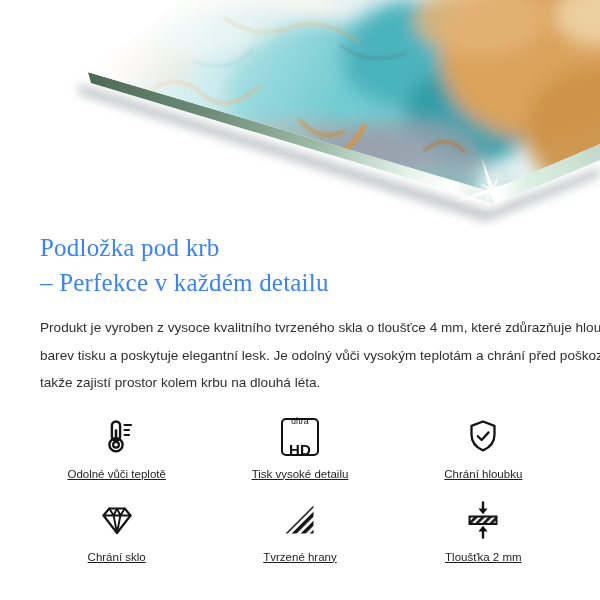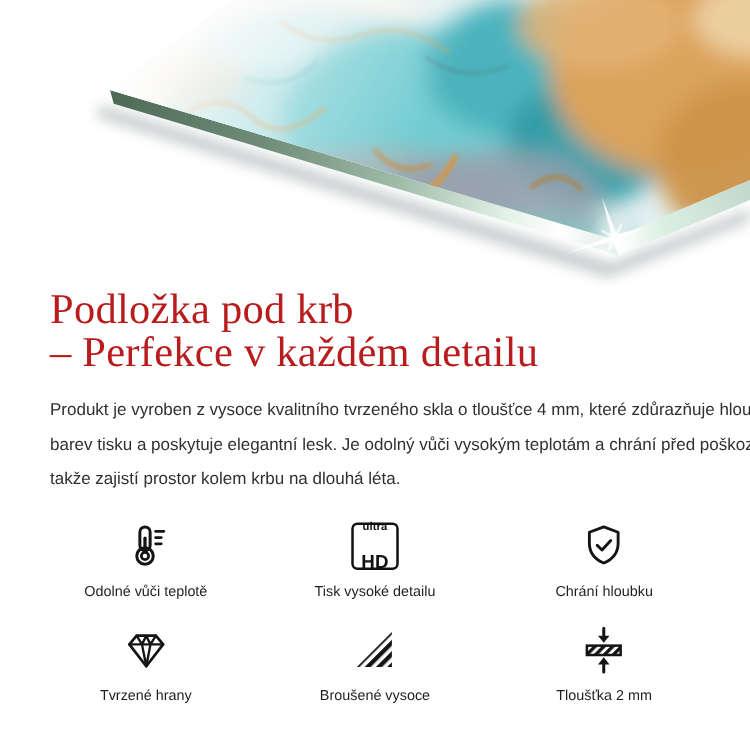--- a/index.html
+++ b/index.html
@@ -4,38 +4,38 @@
 <style>
   html,body{margin:0;padding:0;background:#ffffff;}
   body{
     width:600px;height:600px;position:relative;overflow:hidden;
     font-family:"Liberation Sans", sans-serif;color:#222;
   }
   .hero{position:absolute;top:0;left:0;width:600px;height:235px;}
   .content{position:absolute;left:40px;top:230px;width:532px;}
   .title{
     font-family:"Liberation Serif", serif;
-    font-size:34px;line-height:35px;font-weight:500;color:#b91c1c;
+    font-size:25px;line-height:35px;font-weight:500;color:#3b82f6;
     margin:0 0 14px 0;letter-spacing:0.2px;
   }
   .title span{display:block;}
   .desc{margin:0;font-size:13.6px;line-height:27.5px;color:#303030;}
   .desc span{display:block;white-space:nowrap;}
   .features{
     display:grid;grid-template-columns:repeat(3,1fr);
     width:550px;margin-left:-15px;margin-top:18px;row-gap:17px;
   }
   .feature{display:flex;flex-direction:column;align-items:center;}
   .icon-box{height:44px;display:flex;align-items:center;justify-content:center;}
-  .feature-label{margin-top:8px;font-size:11.5px;color:#1f1f1f;line-height:14px;}
+  .feature-label{margin-top:8px;font-size:11.5px;color:#1f1f1f;line-height:14px;text-decoration:underline;}
   .uhd{
     box-sizing:border-box;width:38px;height:38px;border:2.5px solid #111;border-radius:5px;
     display:flex;flex-direction:column;align-items:center;justify-content:center;background:#fff;
   }
-  .uhd-top{font-size:9px;font-weight:700;line-height:9px;letter-spacing:0.1px;color:#111;}
+  .uhd-top{font-size:9px;font-weight:400;line-height:9px;letter-spacing:0.1px;color:#111;}
   .uhd-bottom{font-size:15px;font-weight:800;line-height:15px;letter-spacing:0.2px;color:#111;margin-top:16px;}
   svg .stroke{stroke:#141414;fill:none;stroke-linecap:round;stroke-linejoin:round;}
 </style>
 </head>
 <body>
 
 <div class="hero">
   <svg width="600" height="235" viewBox="0 0 600 235">
     <defs>
       <clipPath id="face">
@@ -174,36 +174,36 @@
       <div class="feature-label">Chrání hloubku</div>
     </div>
 
     <div class="feature">
       <div class="icon-box">
         <svg width="40" height="40" viewBox="0 0 40 40">
           <path class="stroke" stroke-width="2.2" d="M12.3,8.5 L27.7,8.5 L33.5,15.5 L20,33 L6.5,15.5 Z"></path>
           <path class="stroke" stroke-width="1.9" d="M6.5,15.5 L33.5,15.5 M12.3,8.5 L16.6,15.5 L20,8.7 L23.4,15.5 L27.7,8.5 M16.6,15.5 L20,33 M23.4,15.5 L20,33"></path>
         </svg>
       </div>
-      <div class="feature-label">Tvrzené hrany</div>
+      <div class="feature-label">Chrání sklo</div>
     </div>
 
     <div class="feature">
       <div class="icon-box">
         <svg width="40" height="40" viewBox="0 0 40 40">
           <defs>
             <pattern id="hatch1" width="6.4" height="6.4" patternUnits="userSpaceOnUse" patternTransform="rotate(45)">
               <rect width="6.4" height="6.4" fill="#ffffff"></rect>
               <rect width="3.5" height="6.4" fill="#141414"></rect>
             </pattern>
           </defs>
           <path d="M5.5,33.5 L33.5,5.5 L33.5,33.5 Z" fill="url(#hatch1)"></path>
         </svg>
       </div>
-      <div class="feature-label">Broušené vysoce</div>
+      <div class="feature-label">Tvrzené hrany</div>
     </div>
 
     <div class="feature">
       <div class="icon-box">
         <svg width="40" height="40" viewBox="0 0 40 40">
           <defs>
             <pattern id="hatch2" width="5" height="5" patternUnits="userSpaceOnUse" patternTransform="rotate(45)">
               <rect width="5" height="5" fill="#ffffff"></rect>
               <rect width="2.7" height="5" fill="#141414"></rect>
             </pattern>

